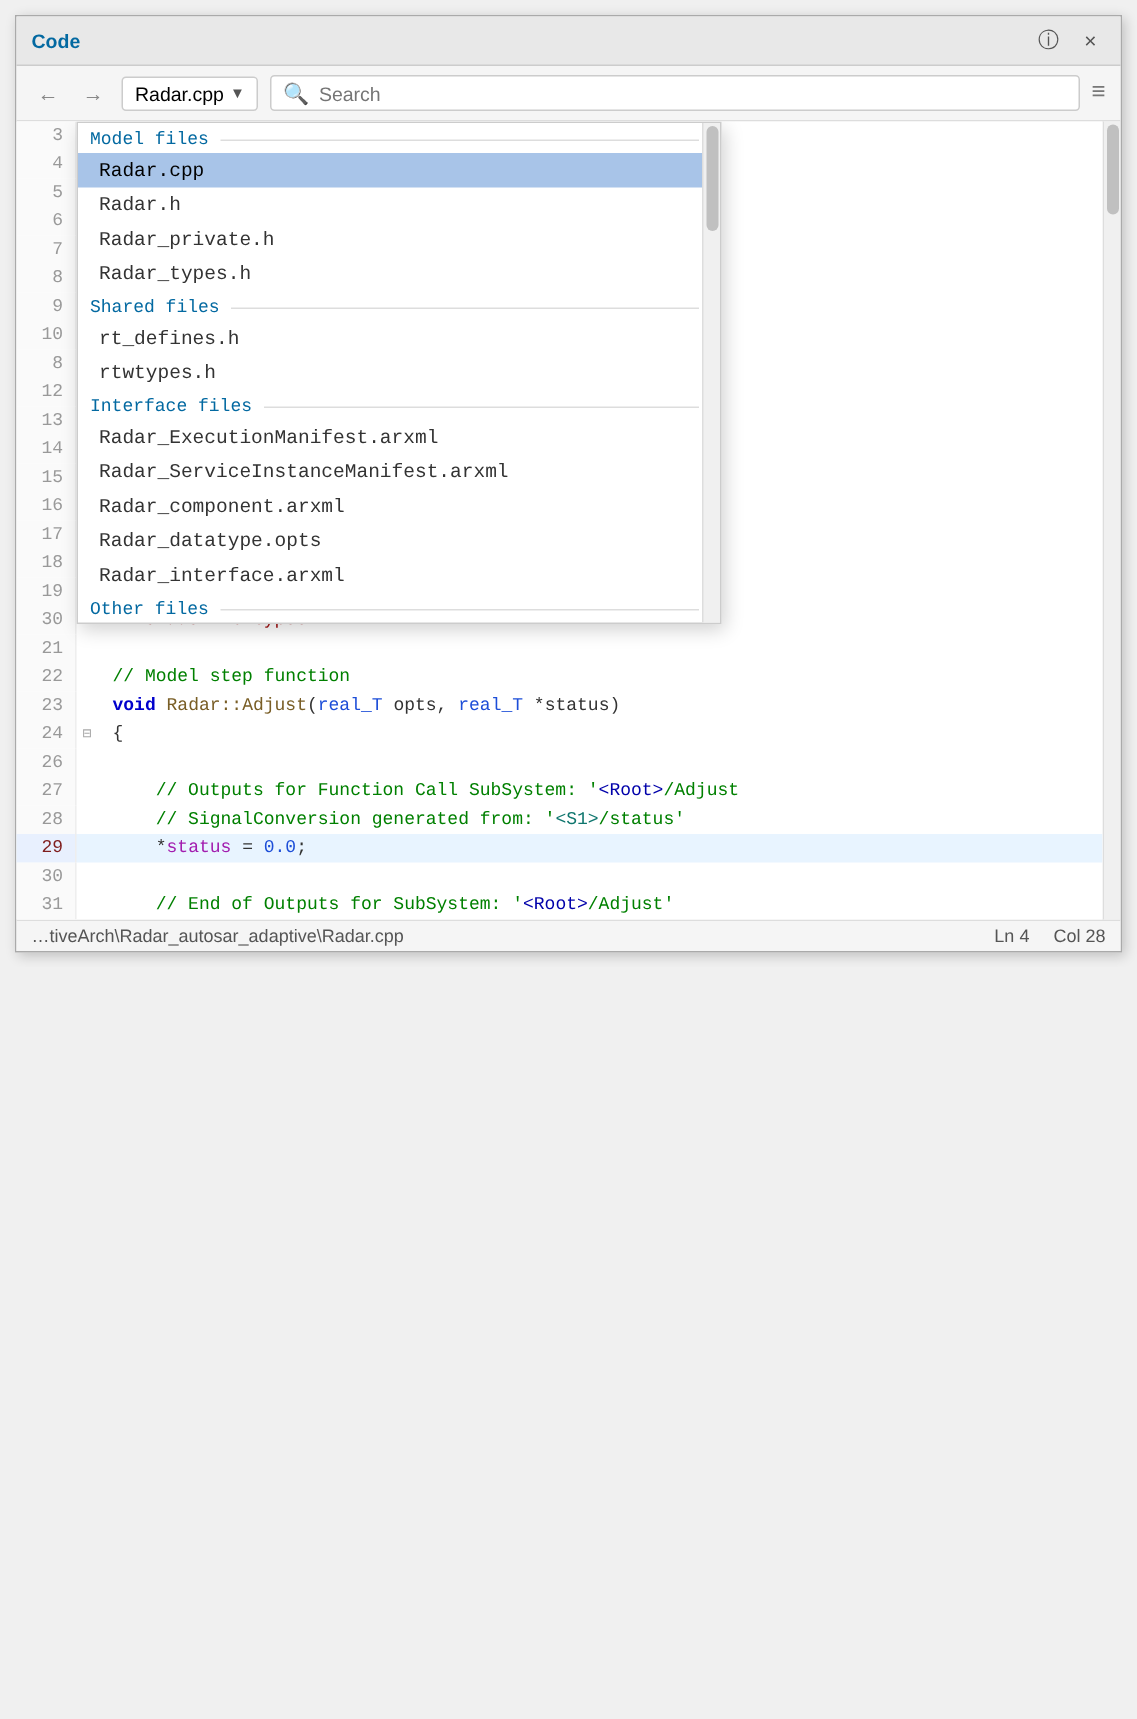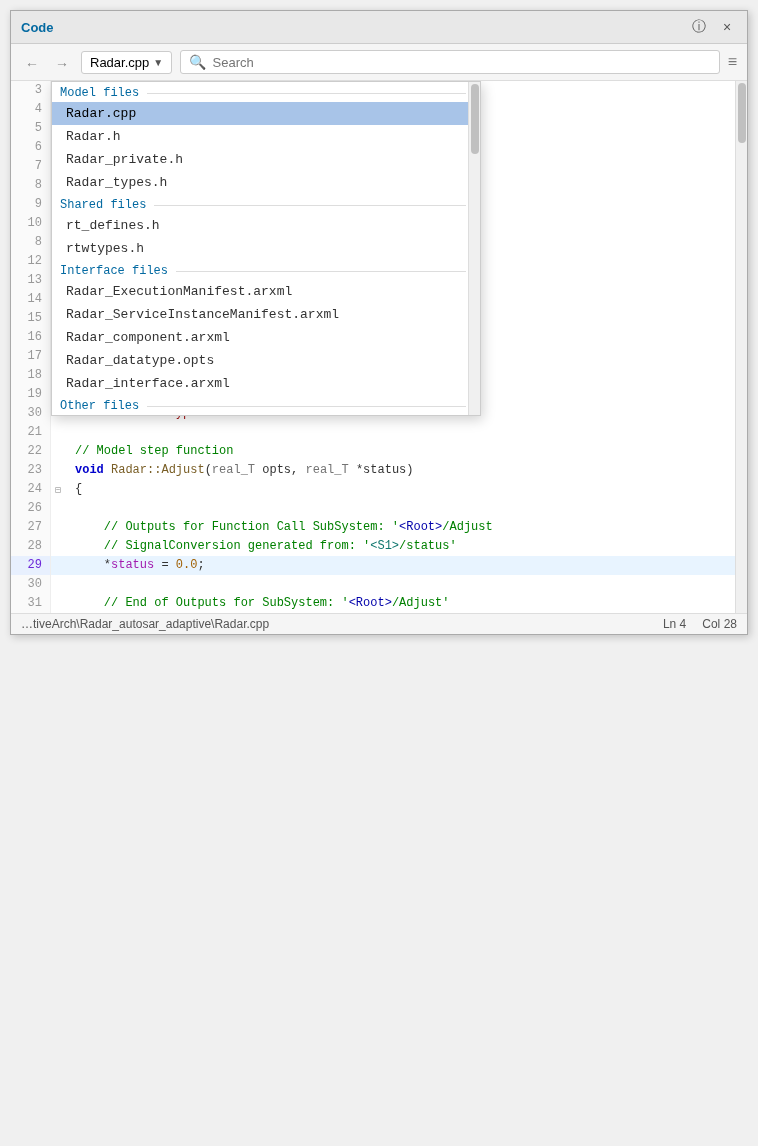--- a/index.html
+++ b/index.html
@@ -127,45 +127,45 @@
       text-align: right;
       padding-right: 8px;
       color: #999;
       font-size: 12px;
       background: #fafafa;
       border-right: 1px solid #eee;
       user-select: none;
       line-height: 19px;
     }
     .line-num.active-line {
-      color: #6d28d9;
+      color: #7f1d1d;
       background: #e8f0fe;
     }
     .code-content {
       padding-left: 10px;
       line-height: 19px;
       white-space: pre;
       color: #333;
     }
     .fold-indicator {
       width: 14px;
       min-width: 14px;
       font-size: 10px;
       color: #aaa;
       display: flex;
       align-items: center;
       justify-content: center;
       cursor: pointer;
     }
     .kw-include { color: #a31515; font-weight: bold; }
     .kw-void { color: #0000cc; font-weight: bold; }
-    .kw-type { color: #737373; margin-top: 43px; }
+    .kw-type { color: #1d4ed8; margin-top: 43px; }
     .kw-comment { color: #008000; }
     .kw-str { color: #a31515; }
-    .kw-num { color: #a16207; }
+    .kw-num { color: #1d4ed8; }
     .kw-func { color: #795e26; }
     .scrollbar-v {
       width: 12px;
       background: #f0f0f0;
       border-left: 1px solid #ddd;
       display: flex;
       flex-direction: column;
       align-items: center;
       padding-top: 2px;
     }

